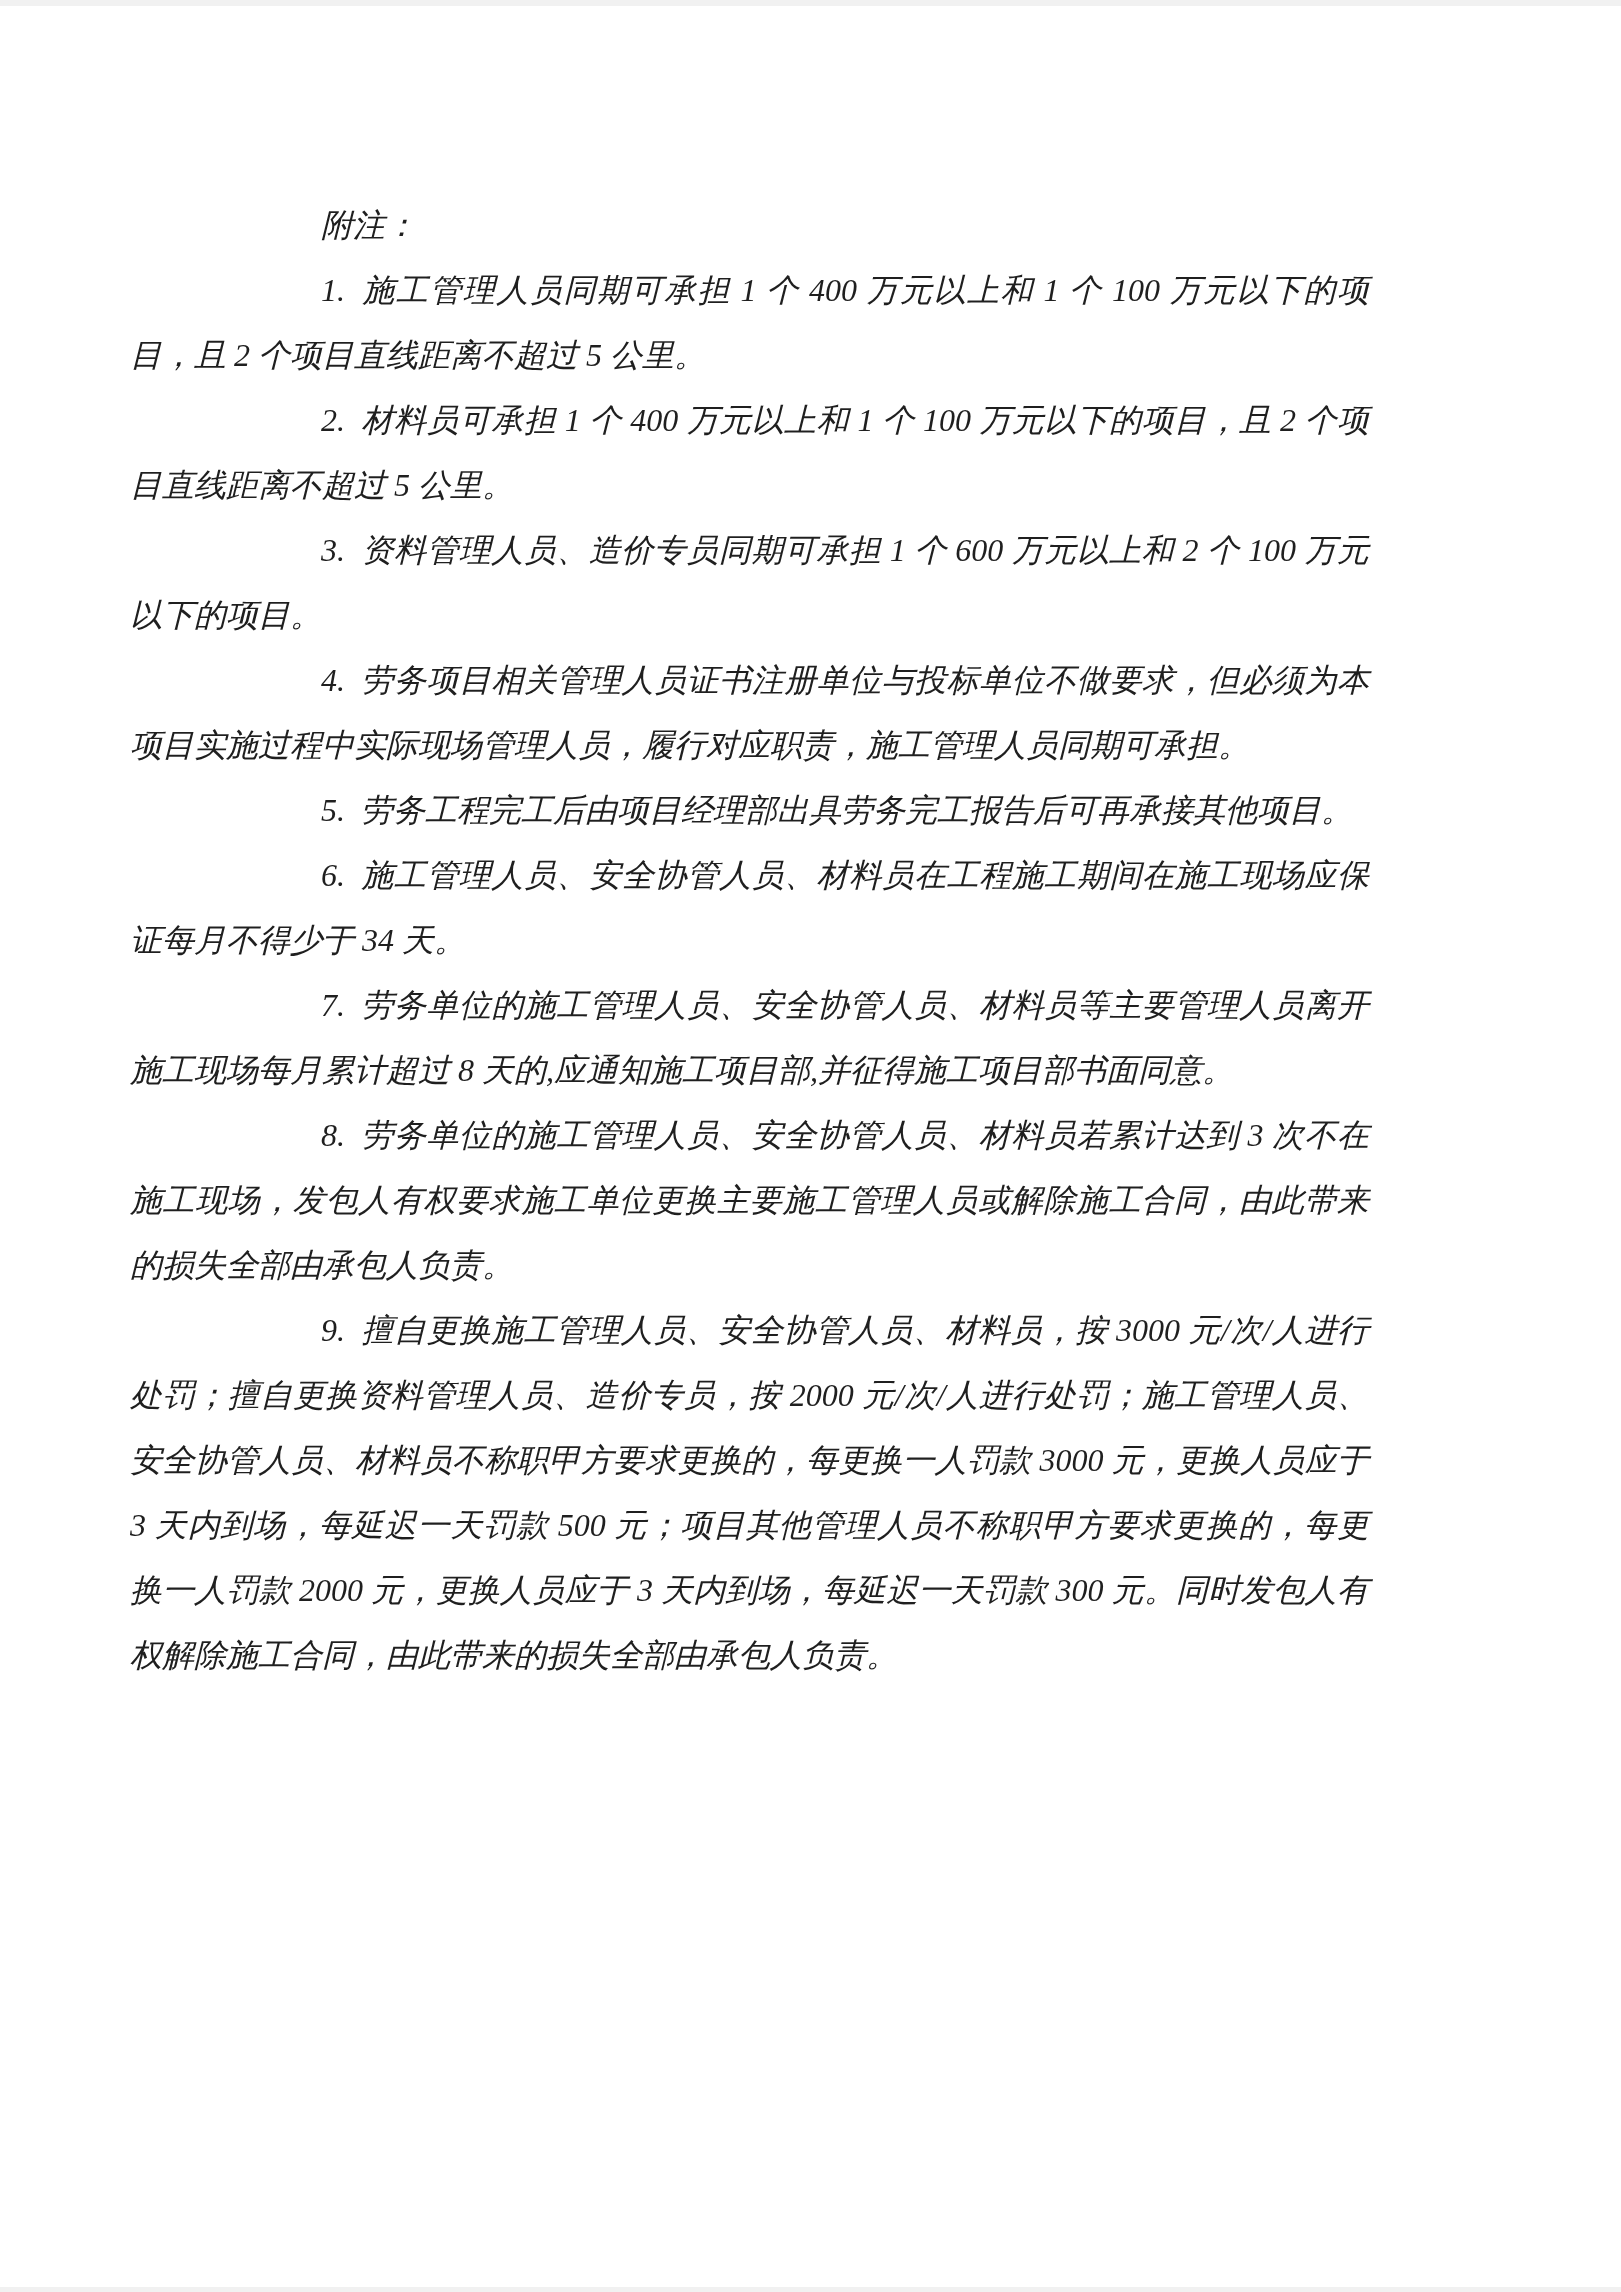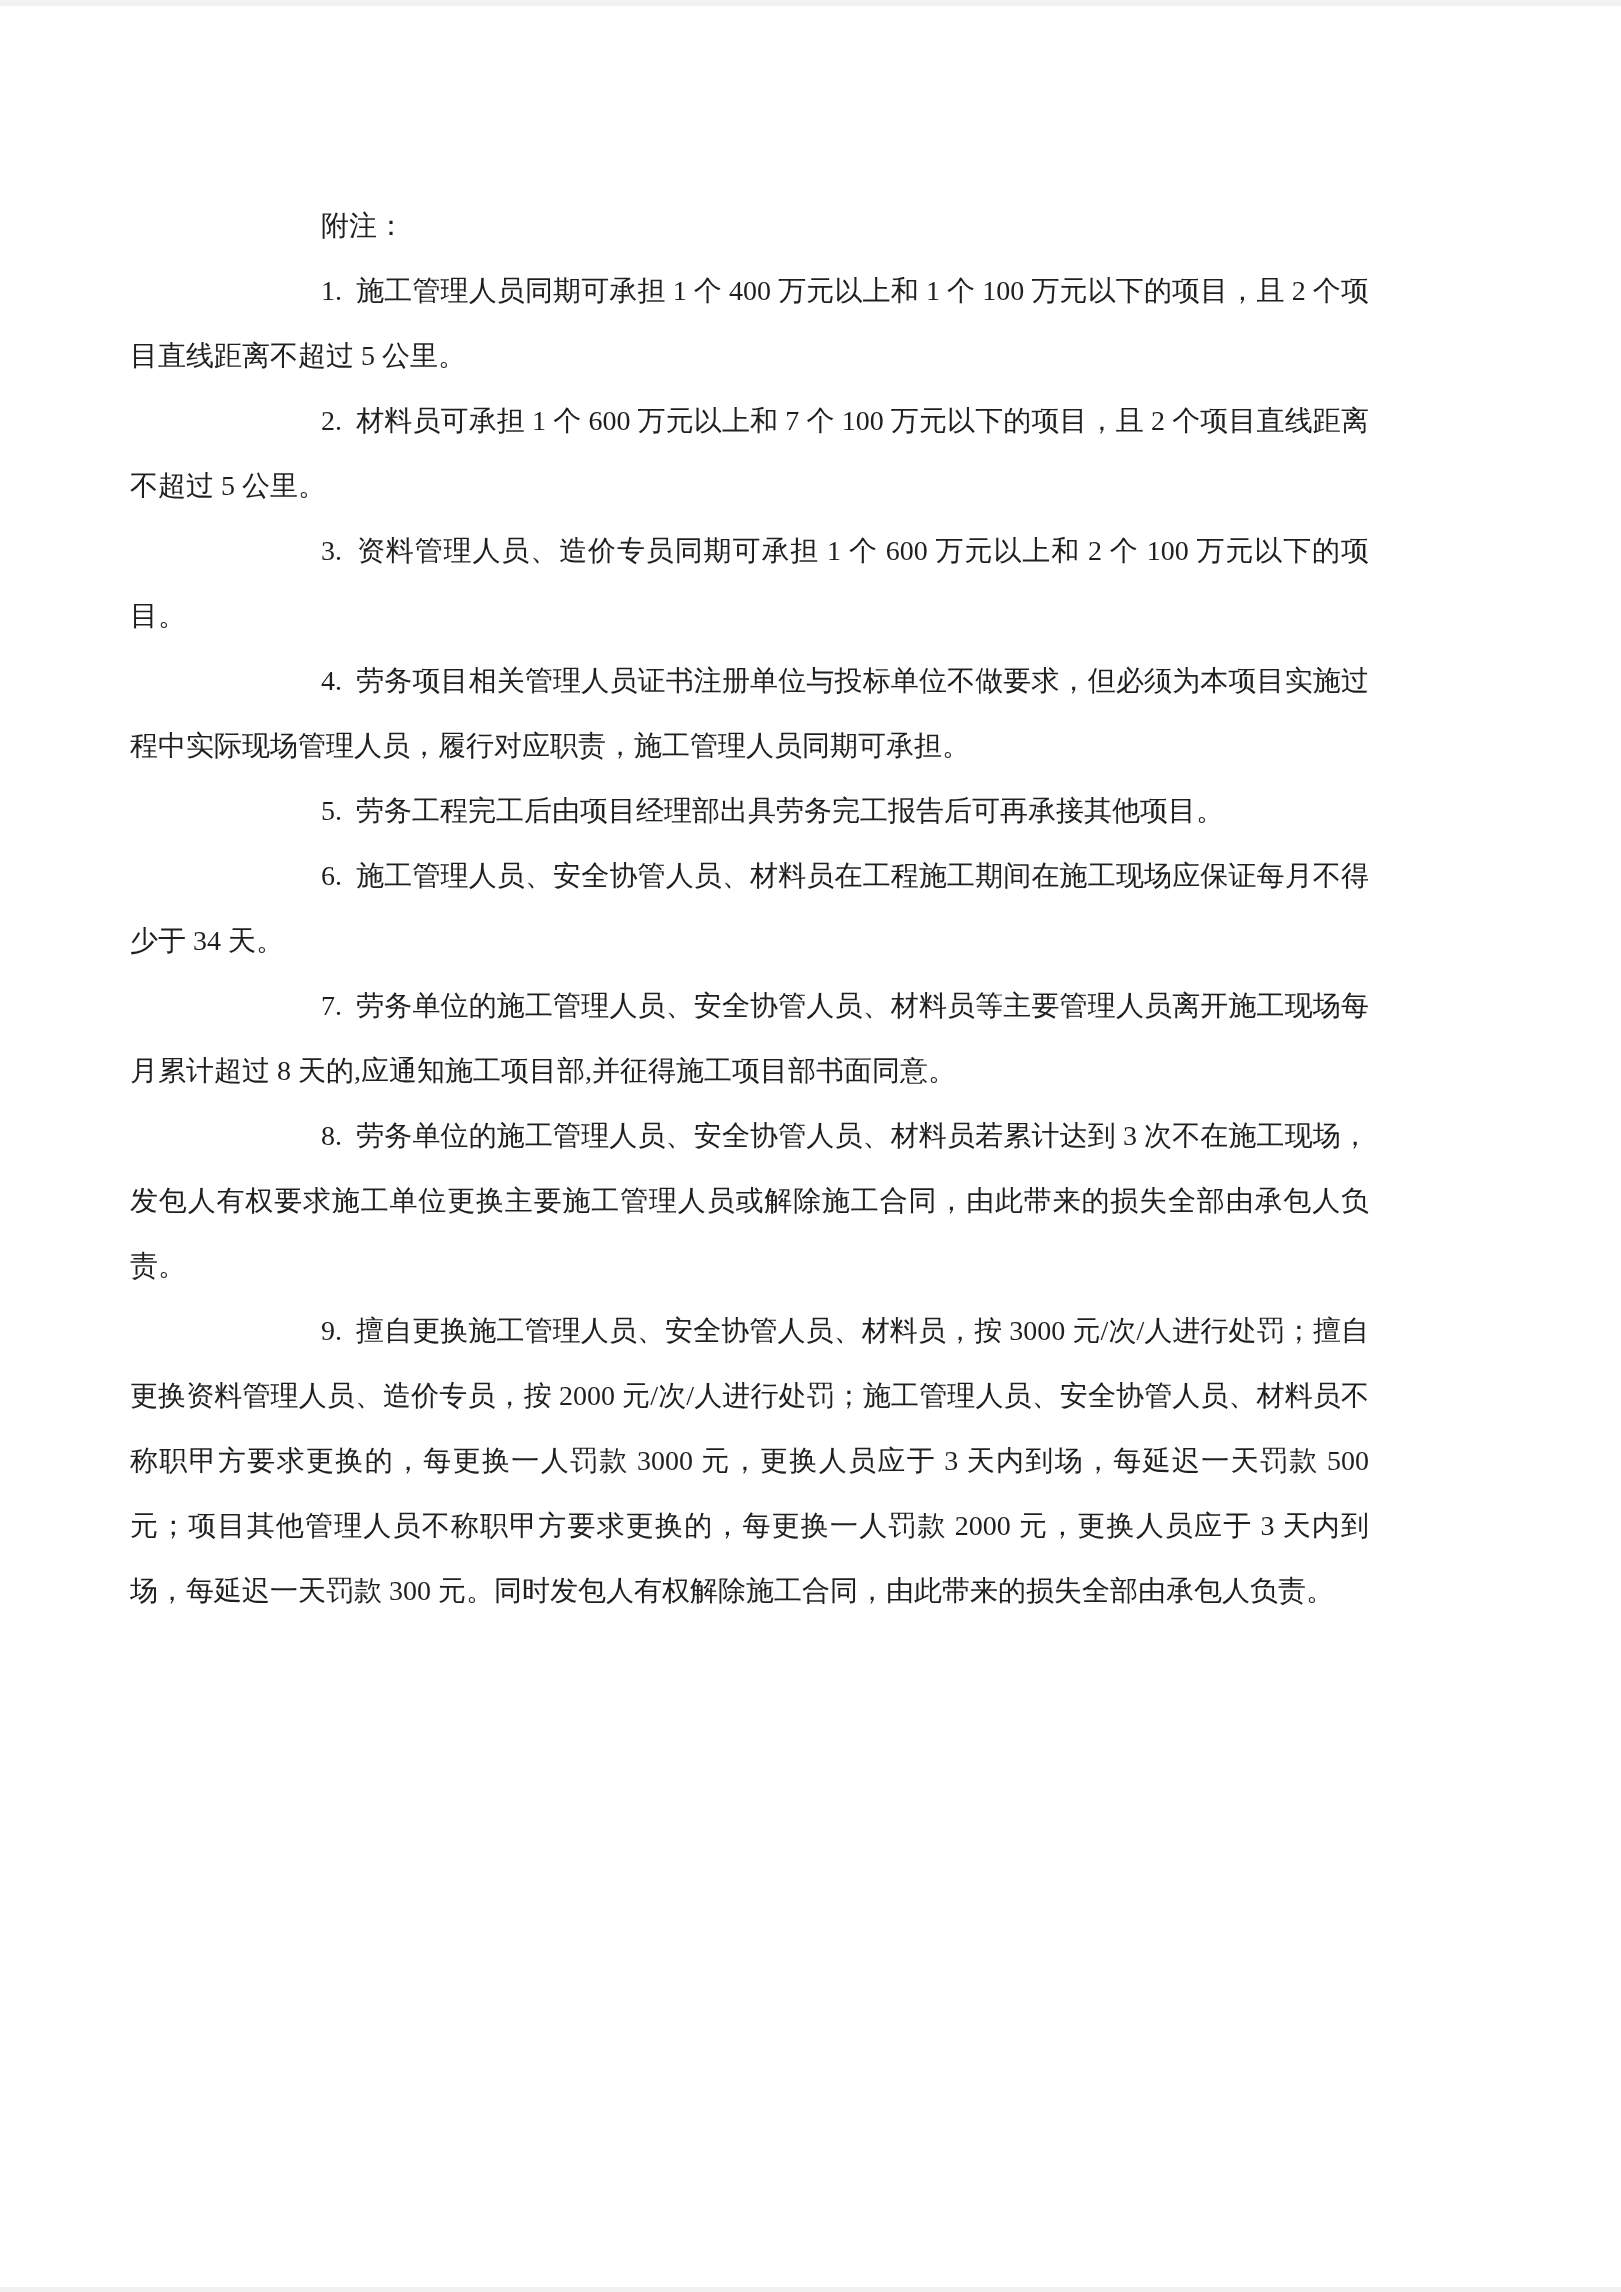--- a/index.html
+++ b/index.html
@@ -23,24 +23,25 @@
     background: #f1f1f1;
   }
   .scan-edge.top { top: 0; }
   .scan-edge.bottom { bottom: 0; }
 
   .doc {
     position: absolute;
     left: 130px;
     top: 193px;
     width: 1239px;
-    font-size: 28px;
+    font-size: 32px;
     line-height: 65px;
     text-align: justify;
     text-justify: inter-ideograph;
+    font-style: italic;
   }
   .doc p {
     margin: 0;
     padding: 0;
   }
   p.heading {
     text-indent: 191px;
     text-align: left;
   }
   p.note {
@@ -62,21 +63,21 @@
 <body>
 
 <div class="scan-edge top"></div>
 
 <div class="doc">
 
   <p class="heading">附注：</p>
 
   <p class="note"><span class="num">1.</span><span>施工管理人员同期可承担 1 个 400 万元以上和 1 个 100 万元以下的项目，且 2 个项目直线距离不超过 5 公里。</span></p>
 
-  <p class="note"><span class="num">2.</span><span>材料员可承担 1 个 600 万元以上和 7 个 100 万元以下的项目，且 2 个项目直线距离不超过 5 公里。</span></p>
+  <p class="note"><span class="num">2.</span><span>材料员可承担 1 个 400 万元以上和 1 个 100 万元以下的项目，且 2 个项目直线距离不超过 5 公里。</span></p>
 
   <p class="note"><span class="num">3.</span><span>资料管理人员、造价专员同期可承担 1 个 600 万元以上和 2 个 100 万元以下的项目。</span></p>
 
   <p class="note"><span class="num">4.</span><span>劳务项目相关管理人员证书注册单位与投标单位不做要求，但必须为本项目实施过程中实际现场管理人员，履行对应职责，施工管理人员同期可承担。</span></p>
 
   <p class="note"><span class="num">5.</span><span>劳务工程完工后由项目经理部出具劳务完工报告后可再承接其他项目。</span></p>
 
   <p class="note"><span class="num">6.</span><span>施工管理人员、安全协管人员、材料员在工程施工期间在施工现场应保证每月不得少于 34 天。</span></p>
 
   <p class="note"><span class="num">7.</span><span>劳务单位的施工管理人员、安全协管人员、材料员等主要管理人员离开施工现场每月累计超过 8 天的,应通知施工项目部,并征得施工项目部书面同意。</span></p>

